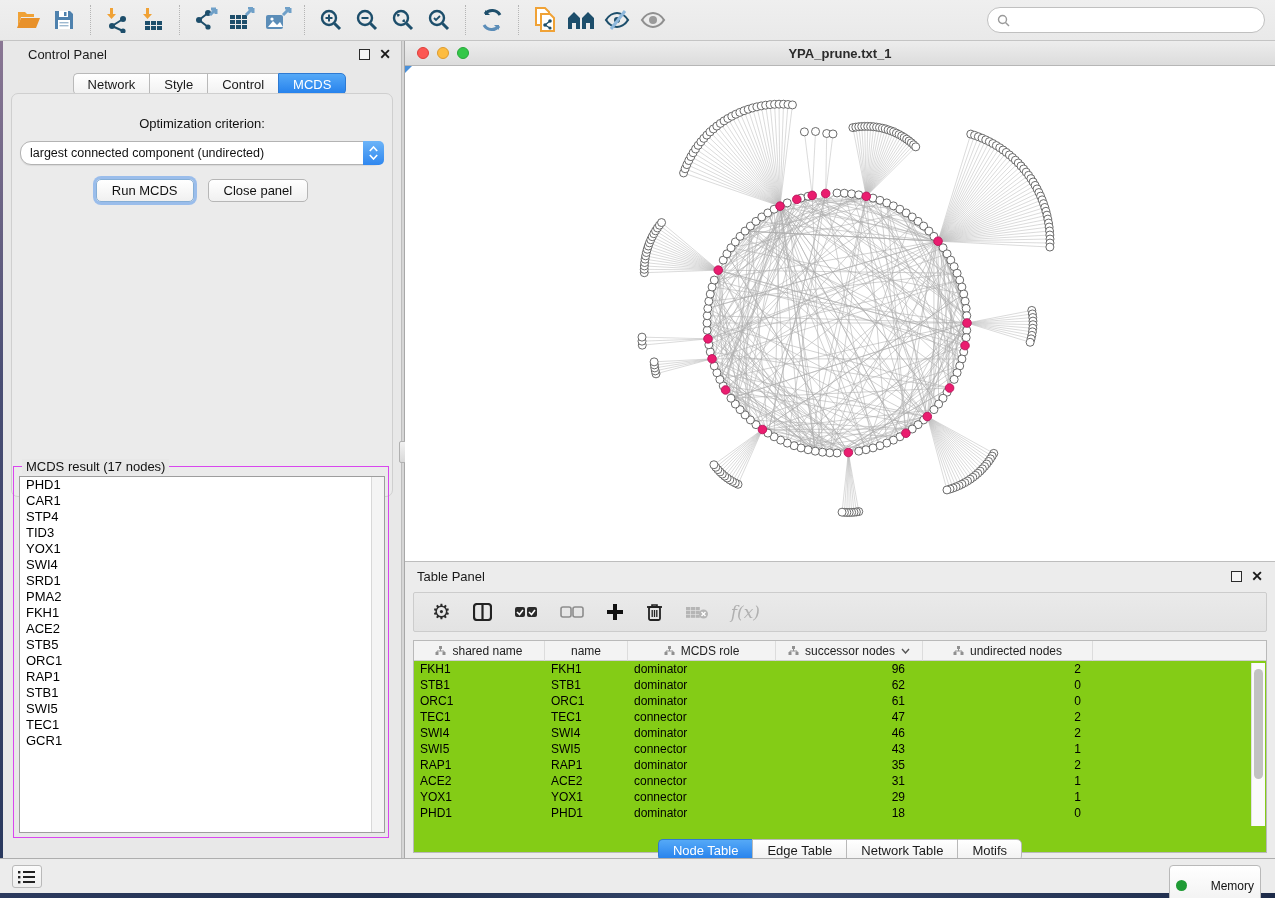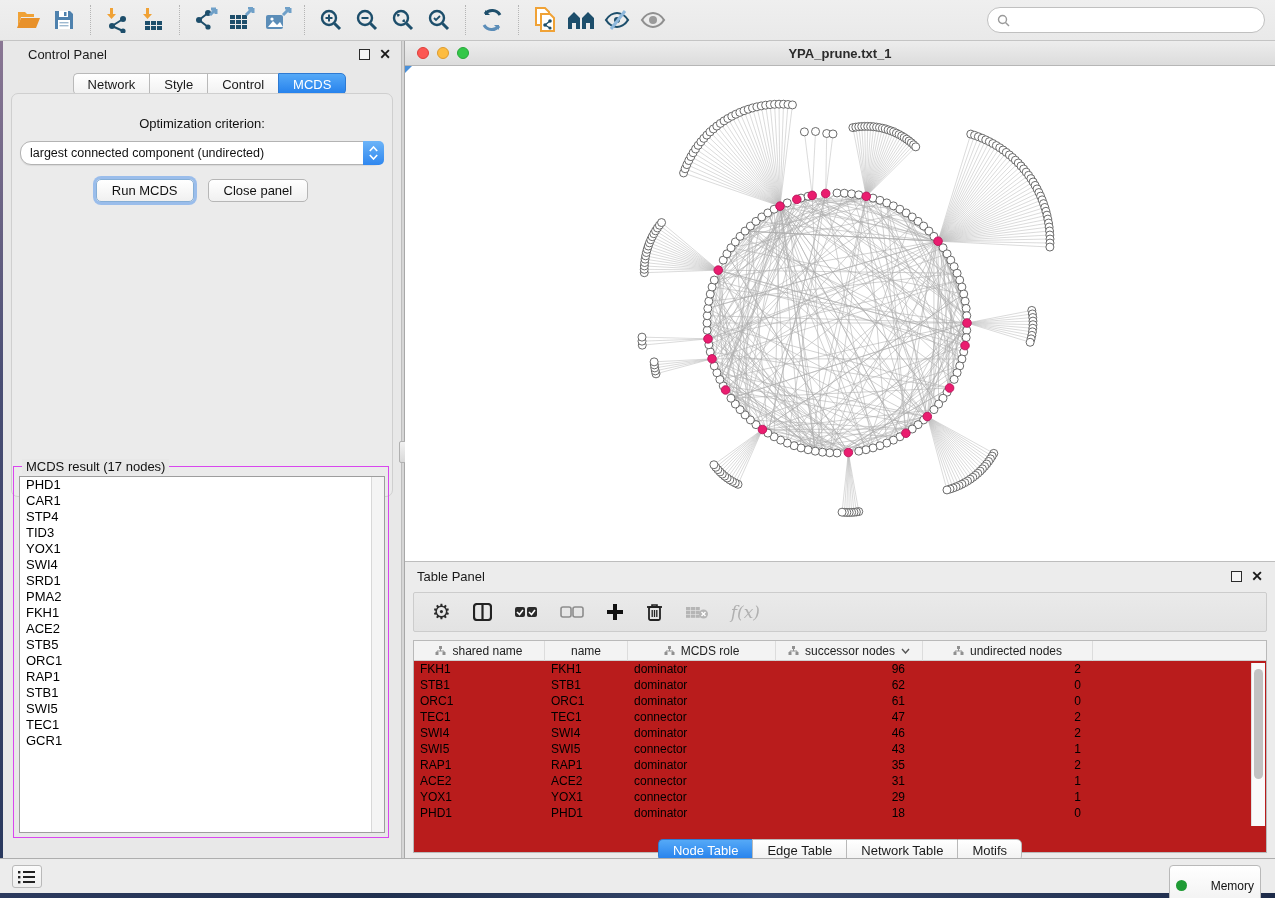--- a/index.html
+++ b/index.html
@@ -62,21 +62,21 @@
   .net-canvas { position:relative; width:870px; height:495px; background:#fff; }
   .corner-cue { position:absolute; left:0; top:0; width:0; height:0; border-left:7px solid #4a90d9; border-bottom:7px solid transparent; }
 
   
   .table-panel { position:absolute; left:405px; top:561px; width:870px; height:297px; background:#ececec; border-top:1px solid #bdbdbd; }
   .tp-head { height:28px; display:flex; align-items:center; padding:0 12px; }
   .tp-toolbar { margin:2px 8px 0; height:40px; background:linear-gradient(#eaeaea,#e3e3e3); border:1px solid #cccccc; border-radius:2px; display:flex; align-items:center; gap:22px; padding:0 18px; }
   .tpi { display:flex; align-items:center; justify-content:center; }
   .fx { font-family:"DejaVu Serif", serif; font-style:italic; font-size:17px; color:#b0b0b0; }
 
-  .tbl { position:absolute; left:8px; top:78px; width:854px; height:213px; background:#b91c1c; border:1px solid #b9b9b9; overflow:hidden; }
+  .tbl { position:absolute; left:8px; top:78px; width:854px; height:213px; background:#84cc16; border:1px solid #b9b9b9; overflow:hidden; }
   .tbl-grid { display:grid; grid-template-columns:131px 83px 148px 147px 170px 1fr; }
   .th { height:20px; background:#f3f3f3; border-bottom:1px solid #cfcfcf; border-right:1px solid #dcdcdc; display:flex; align-items:center; justify-content:center; gap:6px; font-size:12px; color:#222; }
   .th.blank { border-right:none; }
   .td { height:16px; font-size:12px; color:#000; display:flex; align-items:center; padding:0 6px; }
   .td.num { justify-content:flex-end; padding-right:18px; }
   .td.num2 { justify-content:flex-end; padding-right:12px; }
   .tbl-scroll { position:absolute; right:1px; top:22px; width:14px; height:163px; background:#fafafa; border-left:1px solid #e0e0e0; }
   .tbl-thumb { position:absolute; left:2px; top:6px; width:9px; height:110px; background:#c2c2c2; border-radius:5px; }
 
   .tp-tabs { position:absolute; left:0; width:870px; top:271px; display:flex; justify-content:center; }

